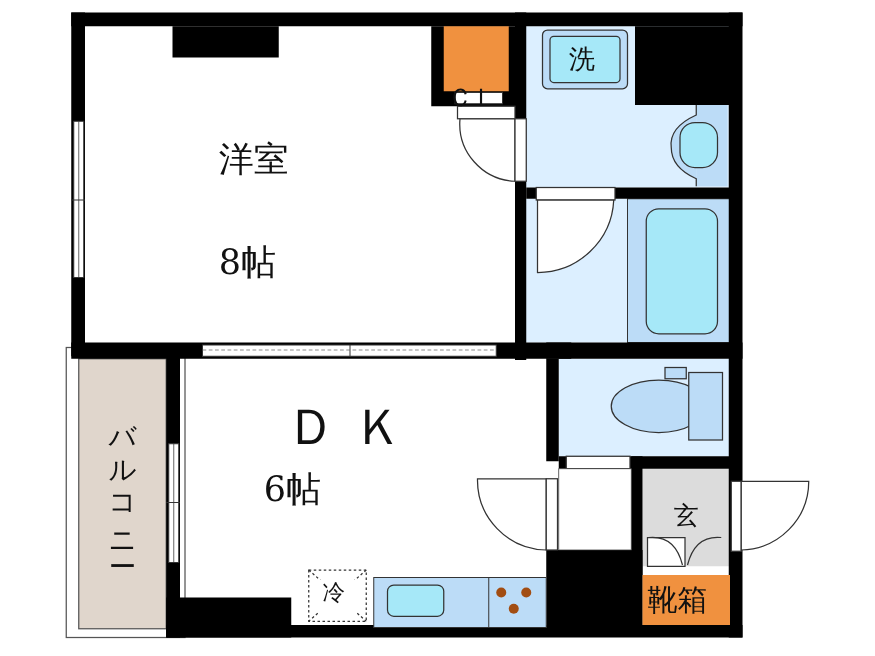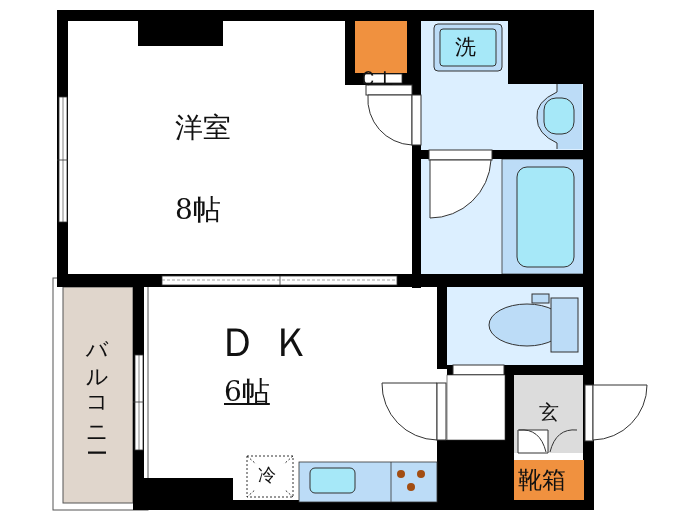--- a/index.html
+++ b/index.html
@@ -125,22 +125,22 @@
     <line x1="293" y1="456" x2="247" y2="497"></line>
   </g>
   <rect x="254" y="464" width="32" height="26" fill="#fff"></rect>
 
   <rect x="514" y="460" width="70" height="40" fill="#f0913f"></rect>
 </svg>
 
 <div class="lbl room-big" style="left:175px; top:114px;">洋室</div>
 <div class="lbl room-big" style="left:175px; top:172px;margin-top:24px;">8帖</div>
 
-<div class="lbl room-dk" style="left:218px; top:322px;text-align:center;">ＤＫ</div>
-<div class="lbl room-big" style="left:224px; top:378px;text-decoration:underline;">6帖</div>
+<div class="lbl room-dk" style="left:229px; top:322px;text-align:center;">ＤＫ</div>
+<div class="lbl room-big" style="left:211px; top:378px;">6帖</div>
 
 <div class="lbl balc" style="left:86px; top:325px;">バルコニー</div>
 
 <div class="lbl small" style="left:358px; top:36px; font-size:20px;margin-top:32px;">ＣＬ</div>
 <div class="lbl small" style="left:455px; top:37px; font-size:21px;">洗</div>
 <div class="lbl small" style="left:539px; top:402px; font-size:20px;">玄</div>
 <div class="lbl small" style="left:518px; top:468px; font-size:24px;">靴箱</div>
 <div class="lbl small" style="left:258px; top:466px; font-size:18px;">冷</div>
 
 </body></html>

